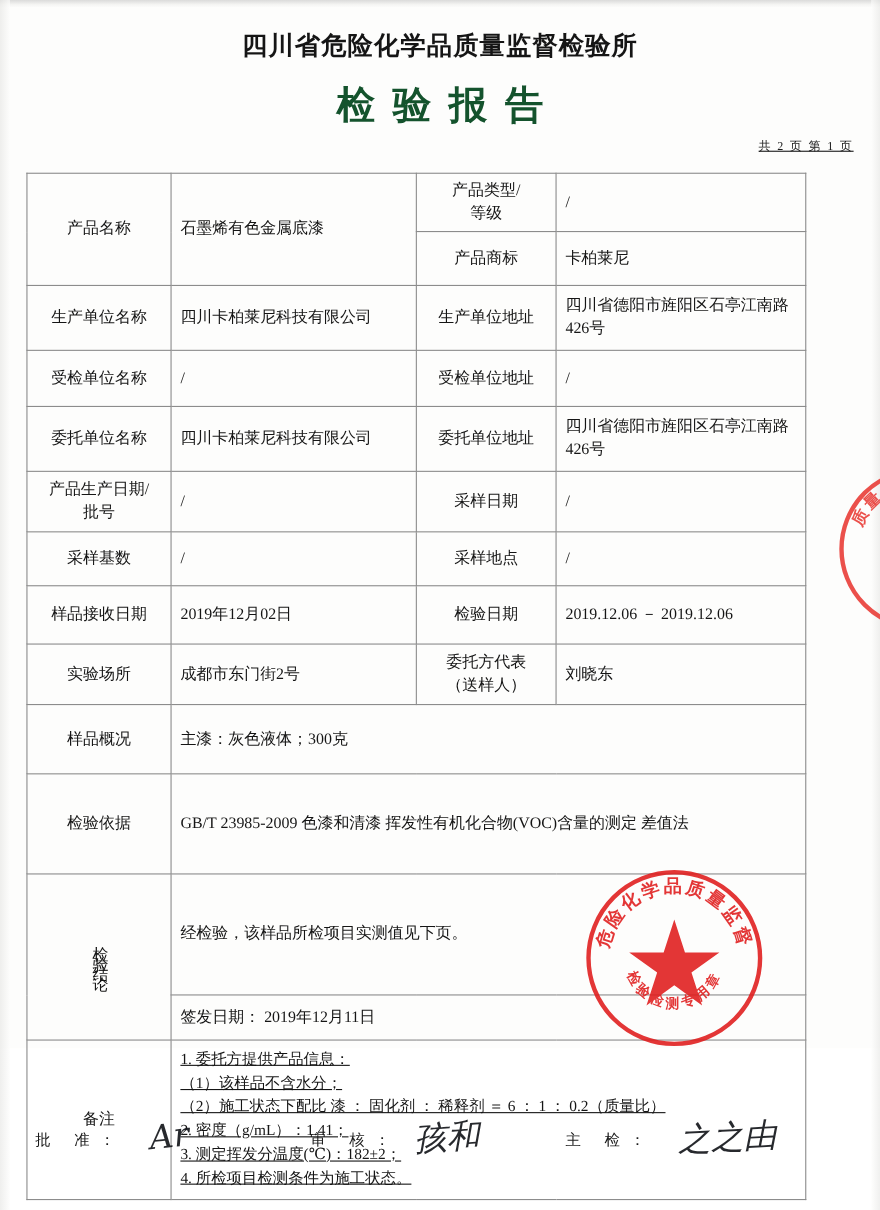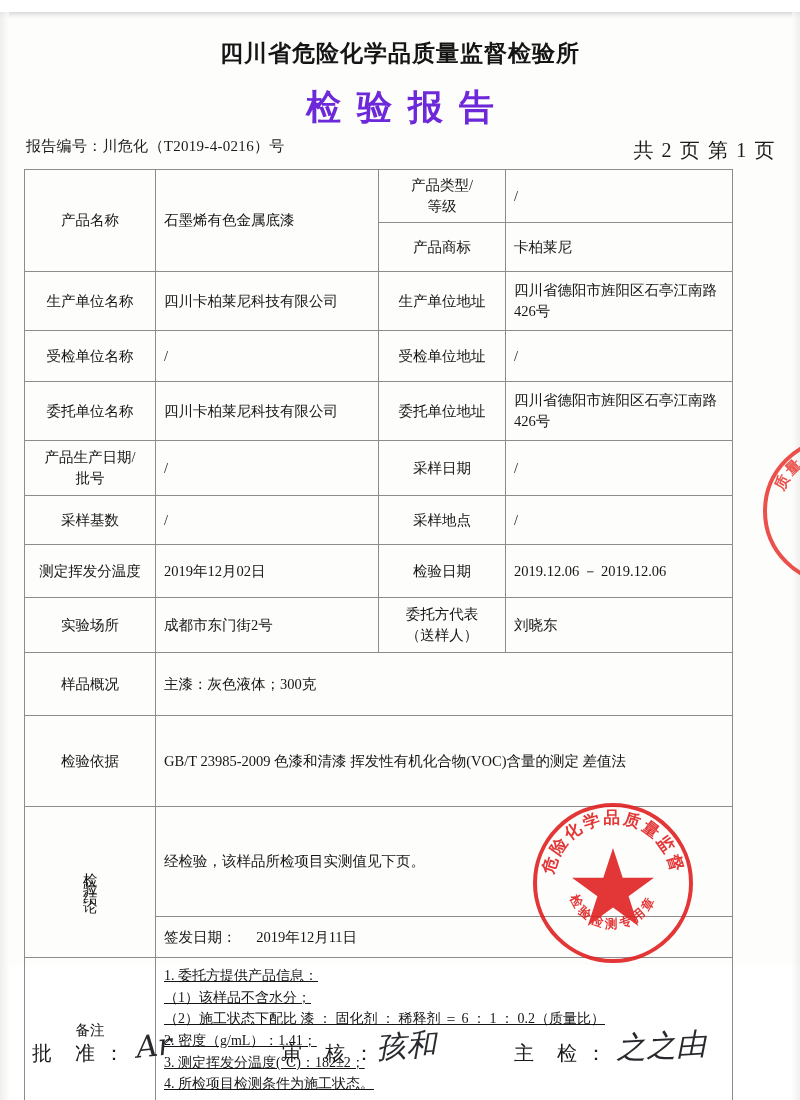--- a/index.html
+++ b/index.html
@@ -10,21 +10,21 @@
     width: 800px;
     height: 1100px;
     background: #ffffff;
     font-family: "Liberation Serif", "DejaVu Serif", serif;
     color: #1a1a1a;
     position: relative;
     overflow: hidden;
   }
   .page {
     position: absolute;
-    left: 0; top: 12px;
+    left: 0; top: 0;
     width: 800px;
     height: 953px;
     background: #fdfdfc;
   }
   
   .scan-edge-top {
     position: absolute; left:0; top:0; width:800px; height:7px;
     background: linear-gradient(180deg,#cfcfcf 0%, #f2f2f0 60%, #fdfdfc 100%);
     opacity:.75;
   }
@@ -53,35 +53,36 @@
   }
   .doc-title {
     position: absolute;
     left: 0; top: 72px;
     width: 800px;
     text-align: center;
     font-size: 35px;
     font-weight: bold;
     letter-spacing: 16px;
     text-indent: 16px;
-    color: #6d28d9;
+    color: #14532d;
   }
   .report-no {
     position: absolute;
     left: 26px; top: 125px;
     font-size: 15px;
     letter-spacing: 0.3px;
     white-space: nowrap;
   }
   .page-count {
     position: absolute;
     right: 24px; top: 125px;
-    font-size: 20px;
+    font-size: 11px;
     letter-spacing: 1.6px;
     white-space: nowrap;
+    text-decoration: underline;
   }
 
   
   table.main {
     position: absolute;
     left: 24px;
     top: 157px;
     width: 708px;
     border-collapse: collapse;
     table-layout: fixed;
@@ -130,42 +131,42 @@
   }
   .issue-row td {
     height: 30px;
   }
   .issue-line {
     text-align: left;
     padding-left: 170px;
     font-size: 15px;
     white-space: nowrap;
   }
-  .issue-date { margin-left: 16px; }
+  .issue-date { margin-left: 0; }
 
   .remarks-list {
     margin: 0;
     padding: 2px 0 2px 0;
     font-size: 14px;
     line-height: 1.55;
     text-decoration: underline;
   }
   .remarks-list div { white-space: nowrap; }
 
   
   .sig-row {
     position: absolute;
     left: 24px;
     top: 1024px;
     width: 720px;
     height: 40px;
   }
   .sig-item {
     position: absolute;
-    font-size: 20px;
+    font-size: 14px;
     white-space: nowrap;
   }
   .sig-label { letter-spacing: 9px; }
   .sig-colon { letter-spacing: 0; }
   .sig-1 { left: 8px; top: 4px; }
   .sig-2 { left: 258px; top: 4px; }
   .sig-3 { left: 490px; top: 4px; }
 
   .handwrite {
     position: absolute;
@@ -206,21 +207,20 @@
 <body>
 
 <div class="page">
 
   <div class="scan-edge-top"></div>
   <div class="scan-edge-left"></div>
   <div class="scan-edge-right"></div>
 
   <div class="org-title">四川省危险化学品质量监督检验所</div>
   <div class="doc-title">检验报告</div>
-  <div class="report-no">报告编号：川危化（T2019-4-0216）号</div>
   <div class="page-count">共 2 页 第 1 页</div>
 
   <table class="main">
     <colgroup>
       <col class="c1">
         <col class="c2">
         <col class="c3">
         <col class="c4">
     </colgroup>
     <tbody>
@@ -264,21 +264,21 @@
         <td class="lbl">采样日期</td>
         <td class="val">/</td>
       </tr>
       <tr>
         <td class="lbl" style="height:38px">采样基数</td>
         <td class="val">/</td>
         <td class="lbl">采样地点</td>
         <td class="val">/</td>
       </tr>
       <tr>
-        <td class="lbl" style="height:42px">测定挥发分温度</td>
+        <td class="lbl" style="height:42px">样品接收日期</td>
         <td class="val">2019年12月02日</td>
         <td class="lbl">检验日期</td>
         <td class="val">2019.12.06 － 2019.12.06</td>
       </tr>
       <tr>
         <td class="lbl" style="height:44px">实验场所</td>
         <td class="val">成都市东门街2号</td>
         <td class="lbl two-line">
           <div>委托方代表</div>
           <div>（送样人）</div>

